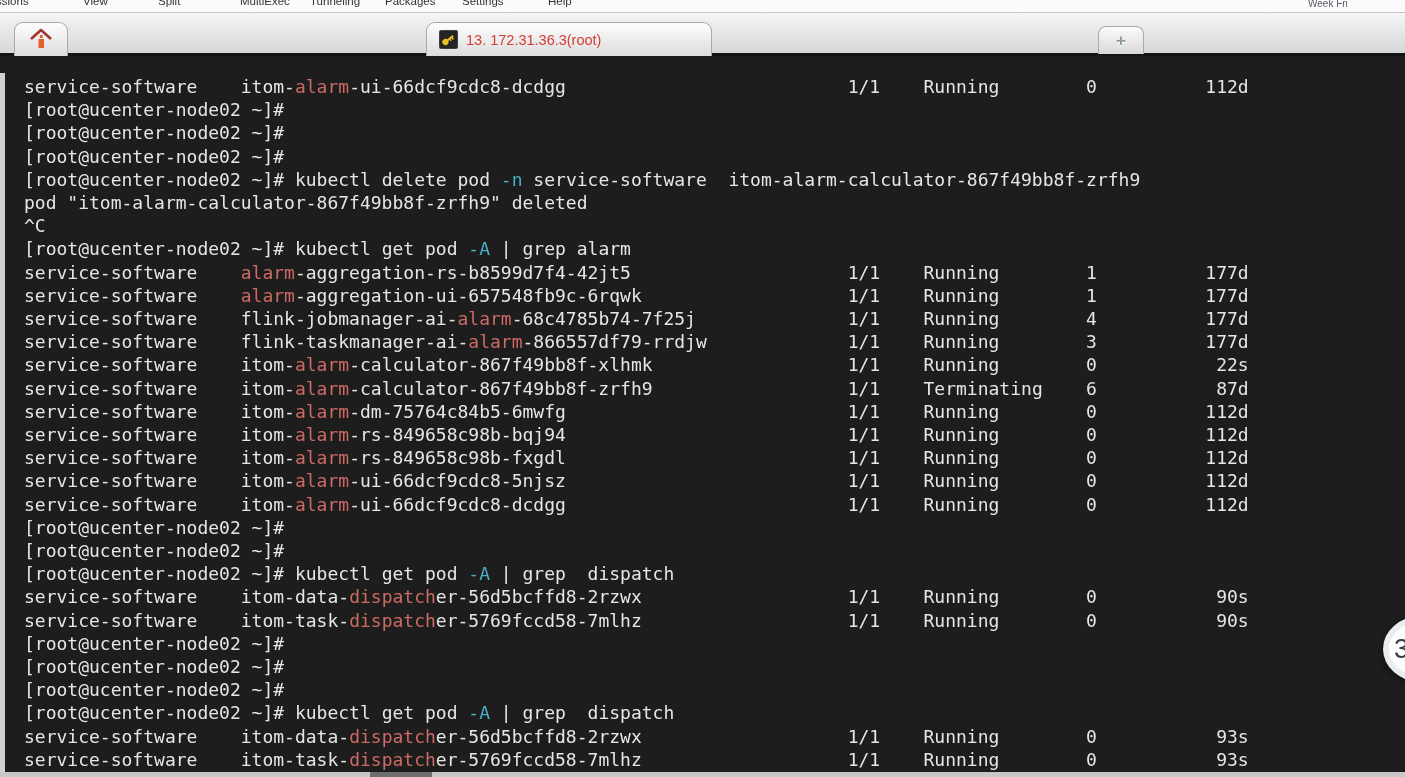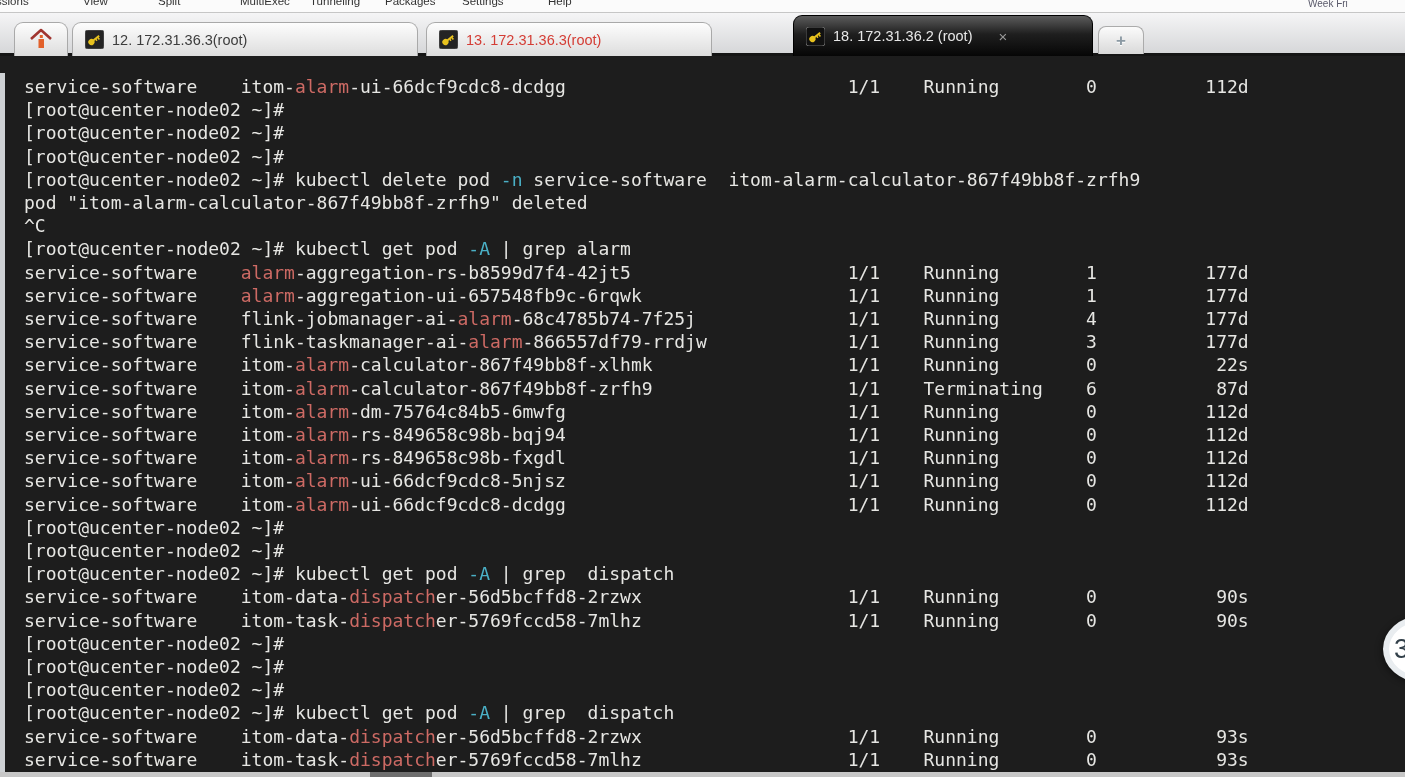--- a/index.html
+++ b/index.html
@@ -110,65 +110,36 @@
   <div class="home-tab">
     <span>
       <svg width="26" height="24" viewBox="0 0 26 24">
         <path d="M3 13 L13 4 L23 13" fill="none" stroke="#a03530" stroke-width="2.6" stroke-linejoin="round"></path>
         <rect x="10.5" y="13" width="5.5" height="9" fill="#e2612b"></rect>
         <rect x="11.8" y="9" width="3" height="3" fill="#e2612b"></rect>
       </svg>
     </span>
   </div>
 
-  <div class="tab inactive" style="left:72px;width:346px;">
-    <span class="key-badge">
-      <svg width="19" height="19" viewBox="0 0 19 19">
-        <rect width="19" height="19" rx="3" fill="#242424" stroke="#5a5a5a"></rect>
-        <g transform="rotate(-40 9.5 9.5)" fill="#e8c21e">
-          <circle cx="5.5" cy="9.5" r="3.1"></circle>
-          <rect x="7.5" y="8.6" width="8" height="1.9"></rect>
-          <rect x="12.5" y="10.2" width="1.6" height="2.4"></rect>
-          <rect x="9.8" y="10.2" width="1.6" height="1.8"></rect>
-        </g>
-      </svg>
-    </span>
-    <span>12. 172.31.36.3(root)</span>
-  </div>
 
   <div class="tab inactive" style="left:426px;width:286px;padding-left:12px;">
     <span class="key-badge">
       <svg width="19" height="19" viewBox="0 0 19 19">
         <rect width="19" height="19" rx="3" fill="#242424" stroke="#5a5a5a"></rect>
         <g transform="rotate(-40 9.5 9.5)" fill="#e8c21e">
           <circle cx="5.5" cy="9.5" r="3.1"></circle>
           <rect x="7.5" y="8.6" width="8" height="1.9"></rect>
           <rect x="12.5" y="10.2" width="1.6" height="2.4"></rect>
           <rect x="9.8" y="10.2" width="1.6" height="1.8"></rect>
         </g>
       </svg>
     </span>
     <span class="label-red">13. 172.31.36.3(root)</span>
   </div>
 
-  <div class="tab active" style="left:793px;width:300px;">
-    <span class="key-badge">
-      <svg width="19" height="19" viewBox="0 0 19 19">
-        <rect width="19" height="19" rx="3" fill="#111" stroke="#666"></rect>
-        <g transform="rotate(-40 9.5 9.5)" fill="#e8c21e">
-          <circle cx="5.5" cy="9.5" r="3.1"></circle>
-          <rect x="7.5" y="8.6" width="8" height="1.9"></rect>
-          <rect x="12.5" y="10.2" width="1.6" height="2.4"></rect>
-          <rect x="9.8" y="10.2" width="1.6" height="1.8"></rect>
-        </g>
-      </svg>
-    </span>
-    <span>18. 172.31.36.2 (root)</span>
-    <span class="close-icon">×</span>
-  </div>
 
   <div class="plus-tab">
     <span>+</span>
   </div>
 </div>
 
 <div class="terminal">
   <pre><div><span>service-software</span><span>    </span><span>itom-</span><span class="r">alarm</span><span>-ui-66dcf9cdc8-dcdgg</span><span>                          </span><span>1/1</span><span>    </span><span>Running</span><span>        </span><span>0</span><span>          </span><span>112d</span></div><div><span>[root@ucenter-node02 ~]#</span></div><div><span>[root@ucenter-node02 ~]#</span></div><div><span>[root@ucenter-node02 ~]#</span></div><div><span>[root@ucenter-node02 ~]# </span><span>kubectl delete pod </span><span class="b">-n</span><span> service-software  itom-alarm-calculator-867f49bb8f-zrfh9</span></div><div><span>pod "itom-alarm-calculator-867f49bb8f-zrfh9" deleted</span></div><div><span>^C</span></div><div><span>[root@ucenter-node02 ~]# </span><span>kubectl get pod </span><span class="b">-A</span><span> | grep alarm</span></div><div><span>service-software</span><span>    </span><span class="r">alarm</span><span>-aggregation-rs-b8599d7f4-42jt5</span><span>                    </span><span>1/1</span><span>    </span><span>Running</span><span>        </span><span>1</span><span>          </span><span>177d</span></div><div><span>service-software</span><span>    </span><span class="r">alarm</span><span>-aggregation-ui-657548fb9c-6rqwk</span><span>                   </span><span>1/1</span><span>    </span><span>Running</span><span>        </span><span>1</span><span>          </span><span>177d</span></div><div><span>service-software</span><span>    </span><span>flink-jobmanager-ai-</span><span class="r">alarm</span><span>-68c4785b74-7f25j</span><span>              </span><span>1/1</span><span>    </span><span>Running</span><span>        </span><span>4</span><span>          </span><span>177d</span></div><div><span>service-software</span><span>    </span><span>flink-taskmanager-ai-</span><span class="r">alarm</span><span>-866557df79-rrdjw</span><span>             </span><span>1/1</span><span>    </span><span>Running</span><span>        </span><span>3</span><span>          </span><span>177d</span></div><div><span>service-software</span><span>    </span><span>itom-</span><span class="r">alarm</span><span>-calculator-867f49bb8f-xlhmk</span><span>                  </span><span>1/1</span><span>    </span><span>Running</span><span>        </span><span>0</span><span>           </span><span>22s</span></div><div><span>service-software</span><span>    </span><span>itom-</span><span class="r">alarm</span><span>-calculator-867f49bb8f-zrfh9</span><span>                  </span><span>1/1</span><span>    </span><span>Terminating</span><span>    </span><span>6</span><span>           </span><span>87d</span></div><div><span>service-software</span><span>    </span><span>itom-</span><span class="r">alarm</span><span>-dm-75764c84b5-6mwfg</span><span>                          </span><span>1/1</span><span>    </span><span>Running</span><span>        </span><span>0</span><span>          </span><span>112d</span></div><div><span>service-software</span><span>    </span><span>itom-</span><span class="r">alarm</span><span>-rs-849658c98b-bqj94</span><span>                          </span><span>1/1</span><span>    </span><span>Running</span><span>        </span><span>0</span><span>          </span><span>112d</span></div><div><span>service-software</span><span>    </span><span>itom-</span><span class="r">alarm</span><span>-rs-849658c98b-fxgdl</span><span>                          </span><span>1/1</span><span>    </span><span>Running</span><span>        </span><span>0</span><span>          </span><span>112d</span></div><div><span>service-software</span><span>    </span><span>itom-</span><span class="r">alarm</span><span>-ui-66dcf9cdc8-5njsz</span><span>                          </span><span>1/1</span><span>    </span><span>Running</span><span>        </span><span>0</span><span>          </span><span>112d</span></div><div><span>service-software</span><span>    </span><span>itom-</span><span class="r">alarm</span><span>-ui-66dcf9cdc8-dcdgg</span><span>                          </span><span>1/1</span><span>    </span><span>Running</span><span>        </span><span>0</span><span>          </span><span>112d</span></div><div><span>[root@ucenter-node02 ~]#</span></div><div><span>[root@ucenter-node02 ~]#</span></div><div><span>[root@ucenter-node02 ~]# </span><span>kubectl get pod </span><span class="b">-A</span><span> | grep  dispatch</span></div><div><span>service-software</span><span>    </span><span>itom-data-</span><span class="r">dispatch</span><span>er-56d5bcffd8-2rzwx</span><span>                   </span><span>1/1</span><span>    </span><span>Running</span><span>        </span><span>0</span><span>           </span><span>90s</span></div><div><span>service-software</span><span>    </span><span>itom-task-</span><span class="r">dispatch</span><span>er-5769fccd58-7mlhz</span><span>                   </span><span>1/1</span><span>    </span><span>Running</span><span>        </span><span>0</span><span>           </span><span>90s</span></div><div><span>[root@ucenter-node02 ~]#</span></div><div><span>[root@ucenter-node02 ~]#</span></div><div><span>[root@ucenter-node02 ~]#</span></div><div><span>[root@ucenter-node02 ~]# </span><span>kubectl get pod </span><span class="b">-A</span><span> | grep  dispatch</span></div><div><span>service-software</span><span>    </span><span>itom-data-</span><span class="r">dispatch</span><span>er-56d5bcffd8-2rzwx</span><span>                   </span><span>1/1</span><span>    </span><span>Running</span><span>        </span><span>0</span><span>           </span><span>93s</span></div><div><span>service-software</span><span>    </span><span>itom-task-</span><span class="r">dispatch</span><span>er-5769fccd58-7mlhz</span><span>                   </span><span>1/1</span><span>    </span><span>Running</span><span>        </span><span>0</span><span>           </span><span>93s</span></div><div><span>[root@ucenter-node02 ~]#</span></div></pre>
 </div>
 

